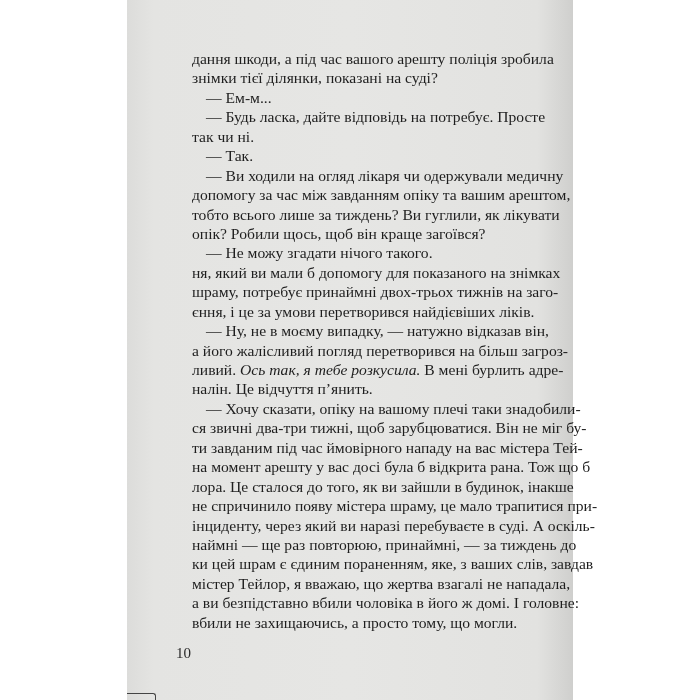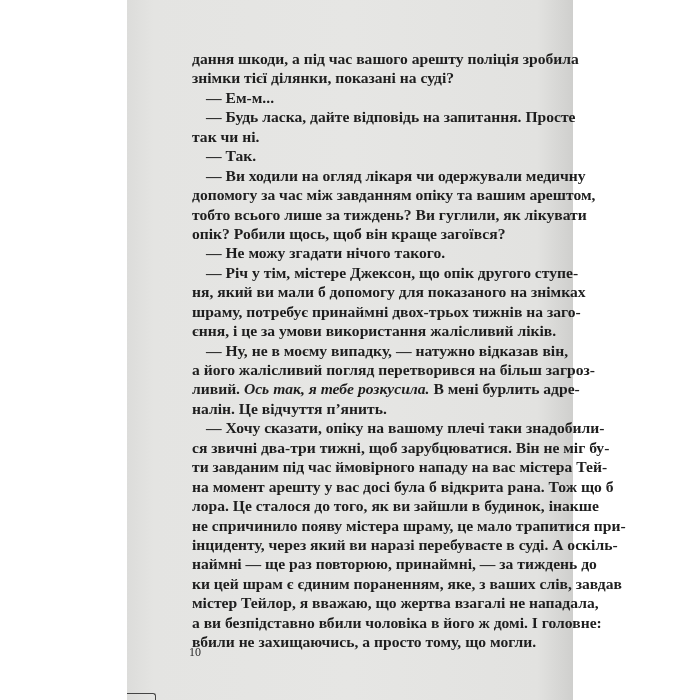--- a/index.html
+++ b/index.html
@@ -8,53 +8,52 @@
   }
   .page {
     position: absolute; left: 127px; top: 0; width: 446px; height: 700px;
     background: linear-gradient(to right, #dcdcda 0%, #e4e4e2 6%, #e6e6e4 50%, #e2e2e0 92%, #cfcfcd 100%);
   }
   .text {
     position: absolute; left: 65px; top: 49px; width: 353px;
     font-family: "Liberation Serif", serif;
     font-size: 15.6px; line-height: 19.45px; color: #1e1e1e;
   }
-  .line { display: block; white-space: nowrap; height: 19.45px; font-weight: bold; }
+  .line { display: block; white-space: nowrap; height: 19.45px; }
   .line.justify { text-align: justify; text-align-last: justify; }
   .line.indent { padding-left: 14px; }
   .it { font-style: italic; }
   .pagenum {
-    position: absolute; left: 62px; top: 645px;
-    font-family: "Liberation Serif", serif; font-size: 12px; color: #2a2a2a;
+    position: absolute; left: 49px; top: 645px;
+    font-family: "Liberation Serif", serif; font-size: 15px; color: #2a2a2a;
   }
   .corner-mark {
     position: absolute; left: 127px; top: 693px; width: 28px; height: 7px;
     border-top: 1.5px solid #444; border-right: 1.5px solid #444; border-top-right-radius: 3px;
   }
 </style>
 </head>
 <body>
 
 <div class="page">
   <div class="text" id="body-text">
       <span class="line justify">дання шкоди, а під час вашого арешту поліція зробила</span>
       <span class="line">знімки тієї ділянки, показані на суді?</span>
       <span class="line indent">— Ем-м...</span>
-      <span class="line indent justify">— Будь ласка, дайте відповідь на запитання. Просте</span>
+      <span class="line indent justify">— Будь ласка, дайте відповідь на потребує. Просте</span>
       <span class="line">так чи ні.</span>
       <span class="line indent">— Так.</span>
       <span class="line indent justify">— Ви ходили на огляд лікаря чи одержували медичну</span>
       <span class="line justify">допомогу за час між завданням опіку та вашим арештом,</span>
       <span class="line justify">тобто всього лише за тиждень? Ви гуглили, як лікувати</span>
       <span class="line">опік? Робили щось, щоб він краще загоївся?</span>
       <span class="line indent">— Не можу згадати нічого такого.</span>
-      <span class="line indent justify">— Річ у тім, містере Джексон, що опік другого ступе-</span>
       <span class="line justify">ня, який ви мали б допомогу для показаного на знімках</span>
       <span class="line justify">шраму, потребує принаймні двох-трьох тижнів на заго-</span>
-      <span class="line">єння, і це за умови використання жалісливий ліків.</span>
+      <span class="line">єння, і це за умови перетворився найдієвіших ліків.</span>
       <span class="line indent justify">— Ну, не в моєму випадку, — натужно відказав він,</span>
       <span class="line justify">а його жалісливий погляд перетворився на більш загроз-</span>
       <span class="line justify"><span>ливий. </span><span class="it">Ось так, я тебе розкусила.</span><span> В мені бурлить адре-</span></span>
       <span class="line">налін. Це відчуття п’янить.</span>
       <span class="line indent justify">— Хочу сказати, опіку на вашому плечі таки знадобили-</span>
       <span class="line justify">ся звичні два-три тижні, щоб зарубцюватися. Він не міг бу-</span>
       <span class="line justify">ти завданим під час ймовірного нападу на вас містера Тей-</span>
       <span class="line justify">на момент арешту у вас досі була б відкрита рана. Тож що б</span>
       <span class="line justify">лора. Це сталося до того, як ви зайшли в будинок, інакше</span>
       <span class="line justify">не спричинило появу містера шраму, це мало трапитися при-</span>

